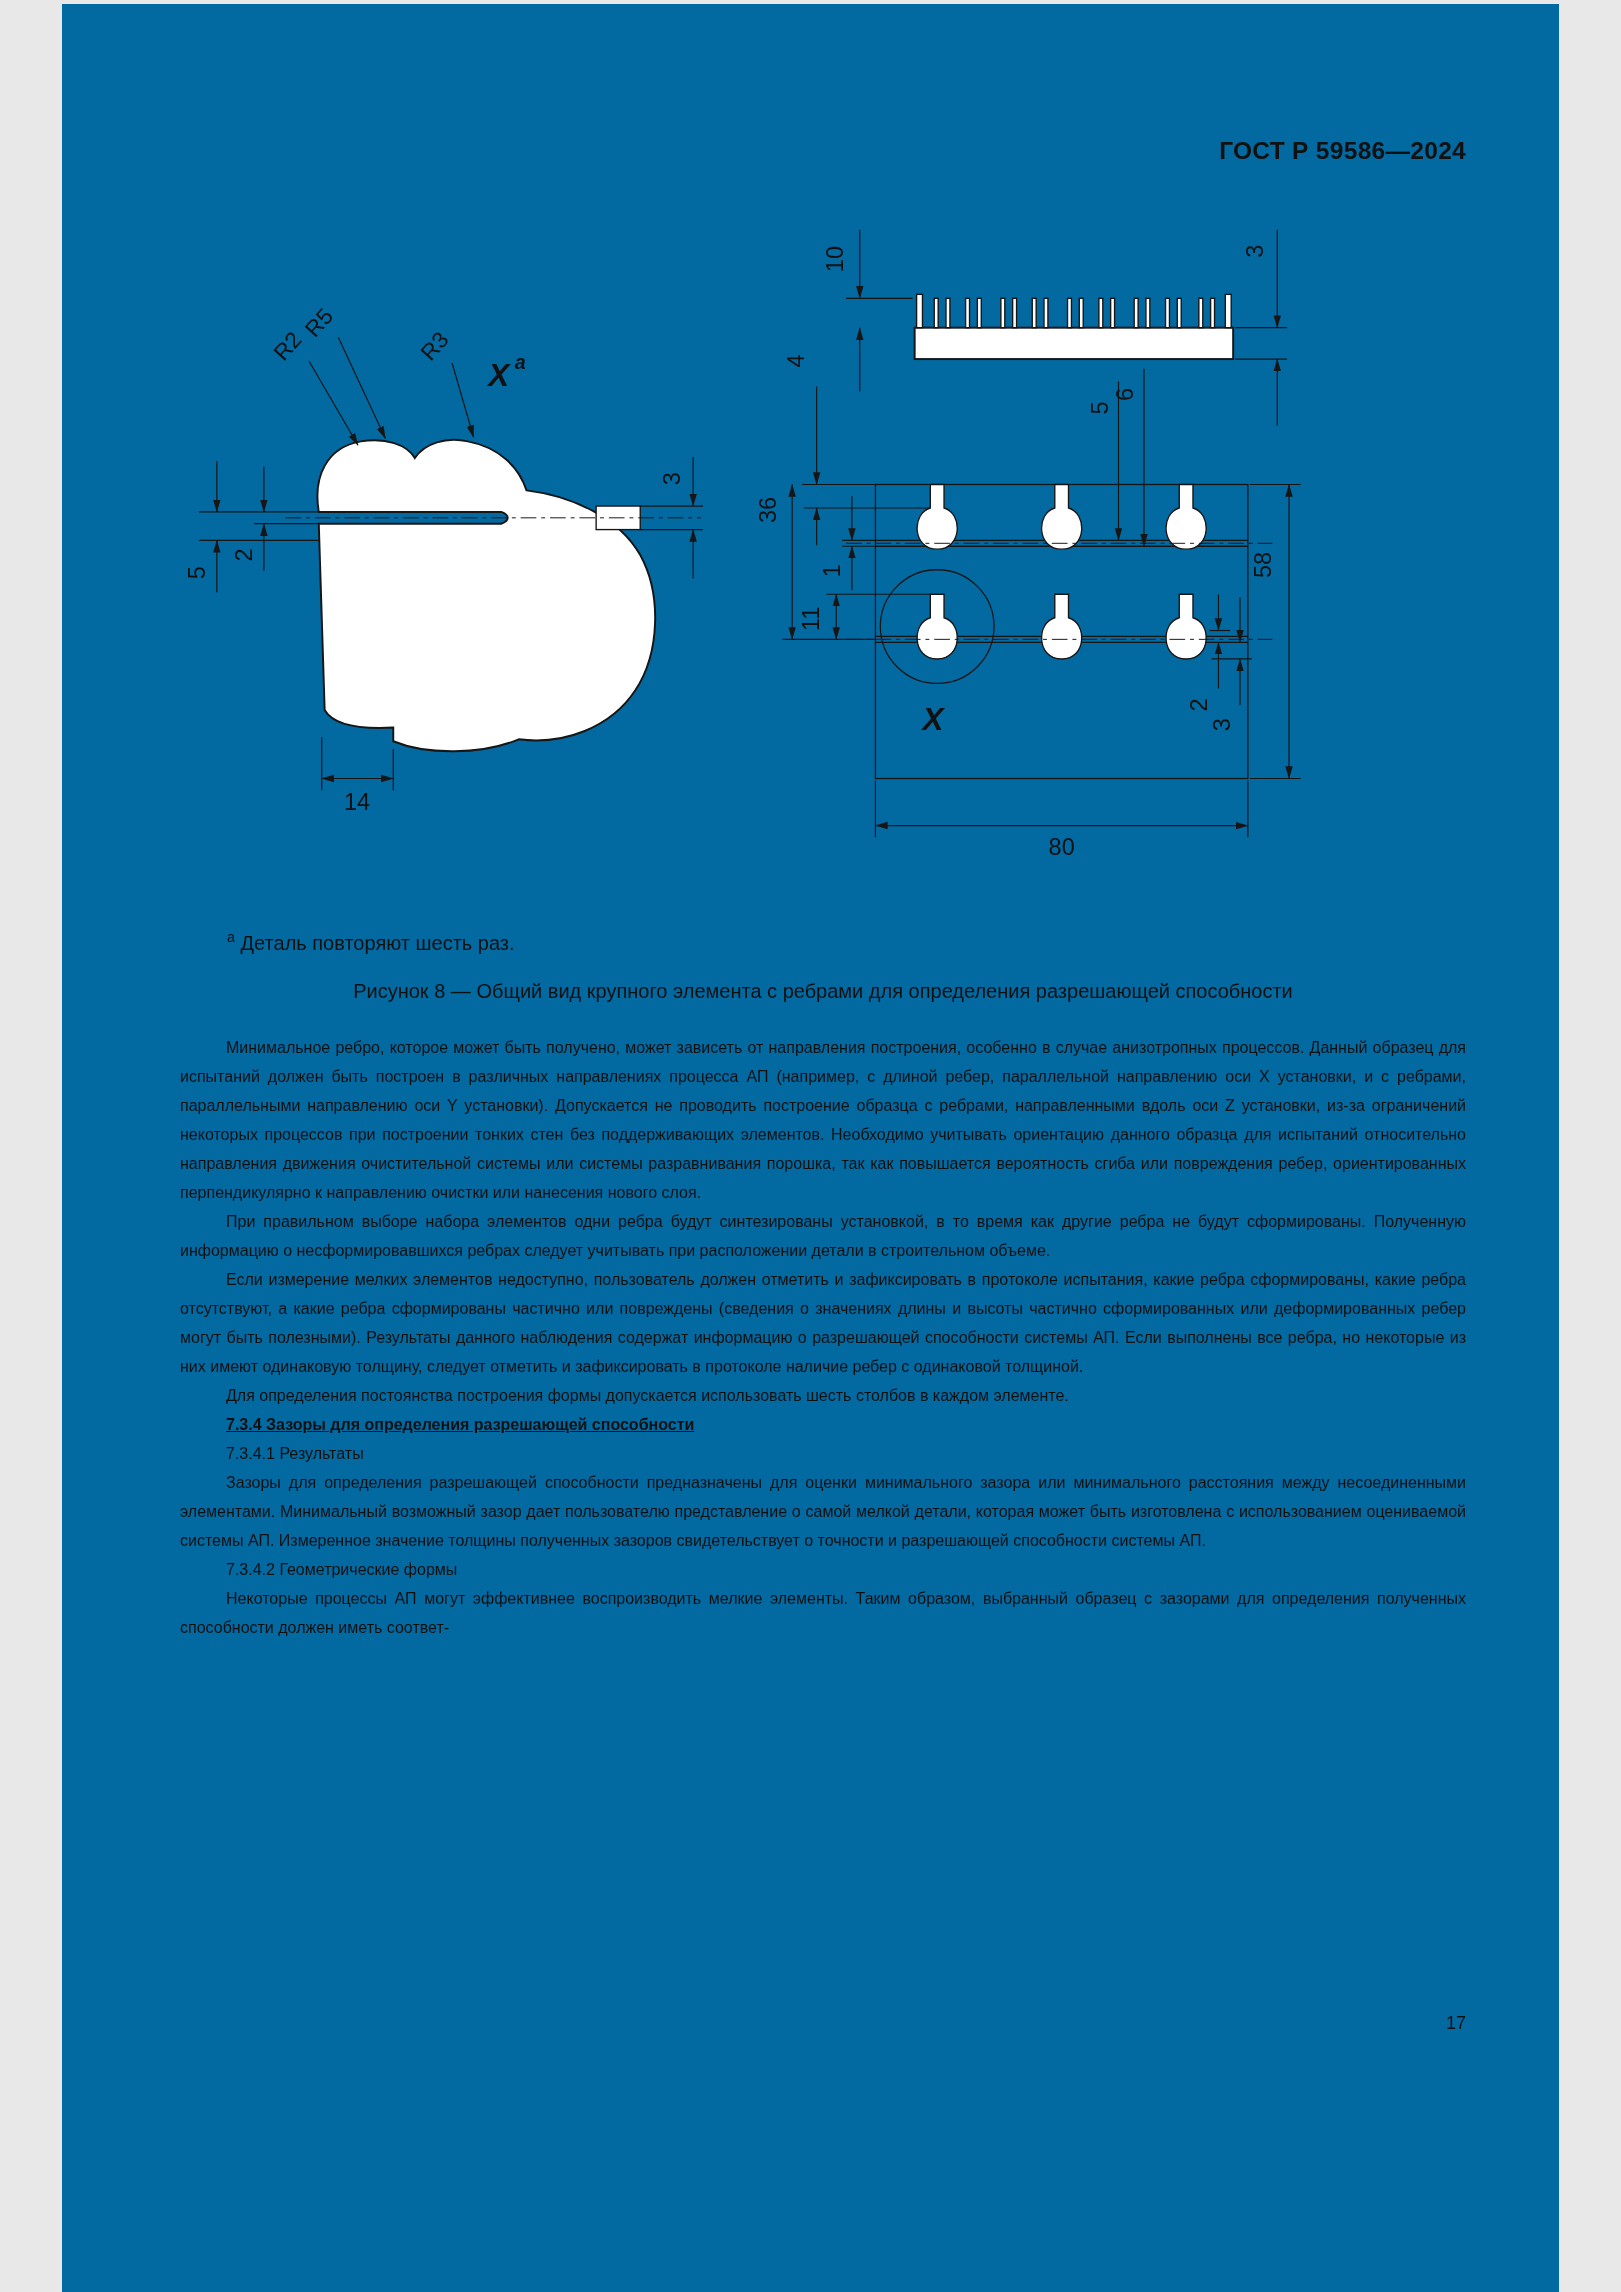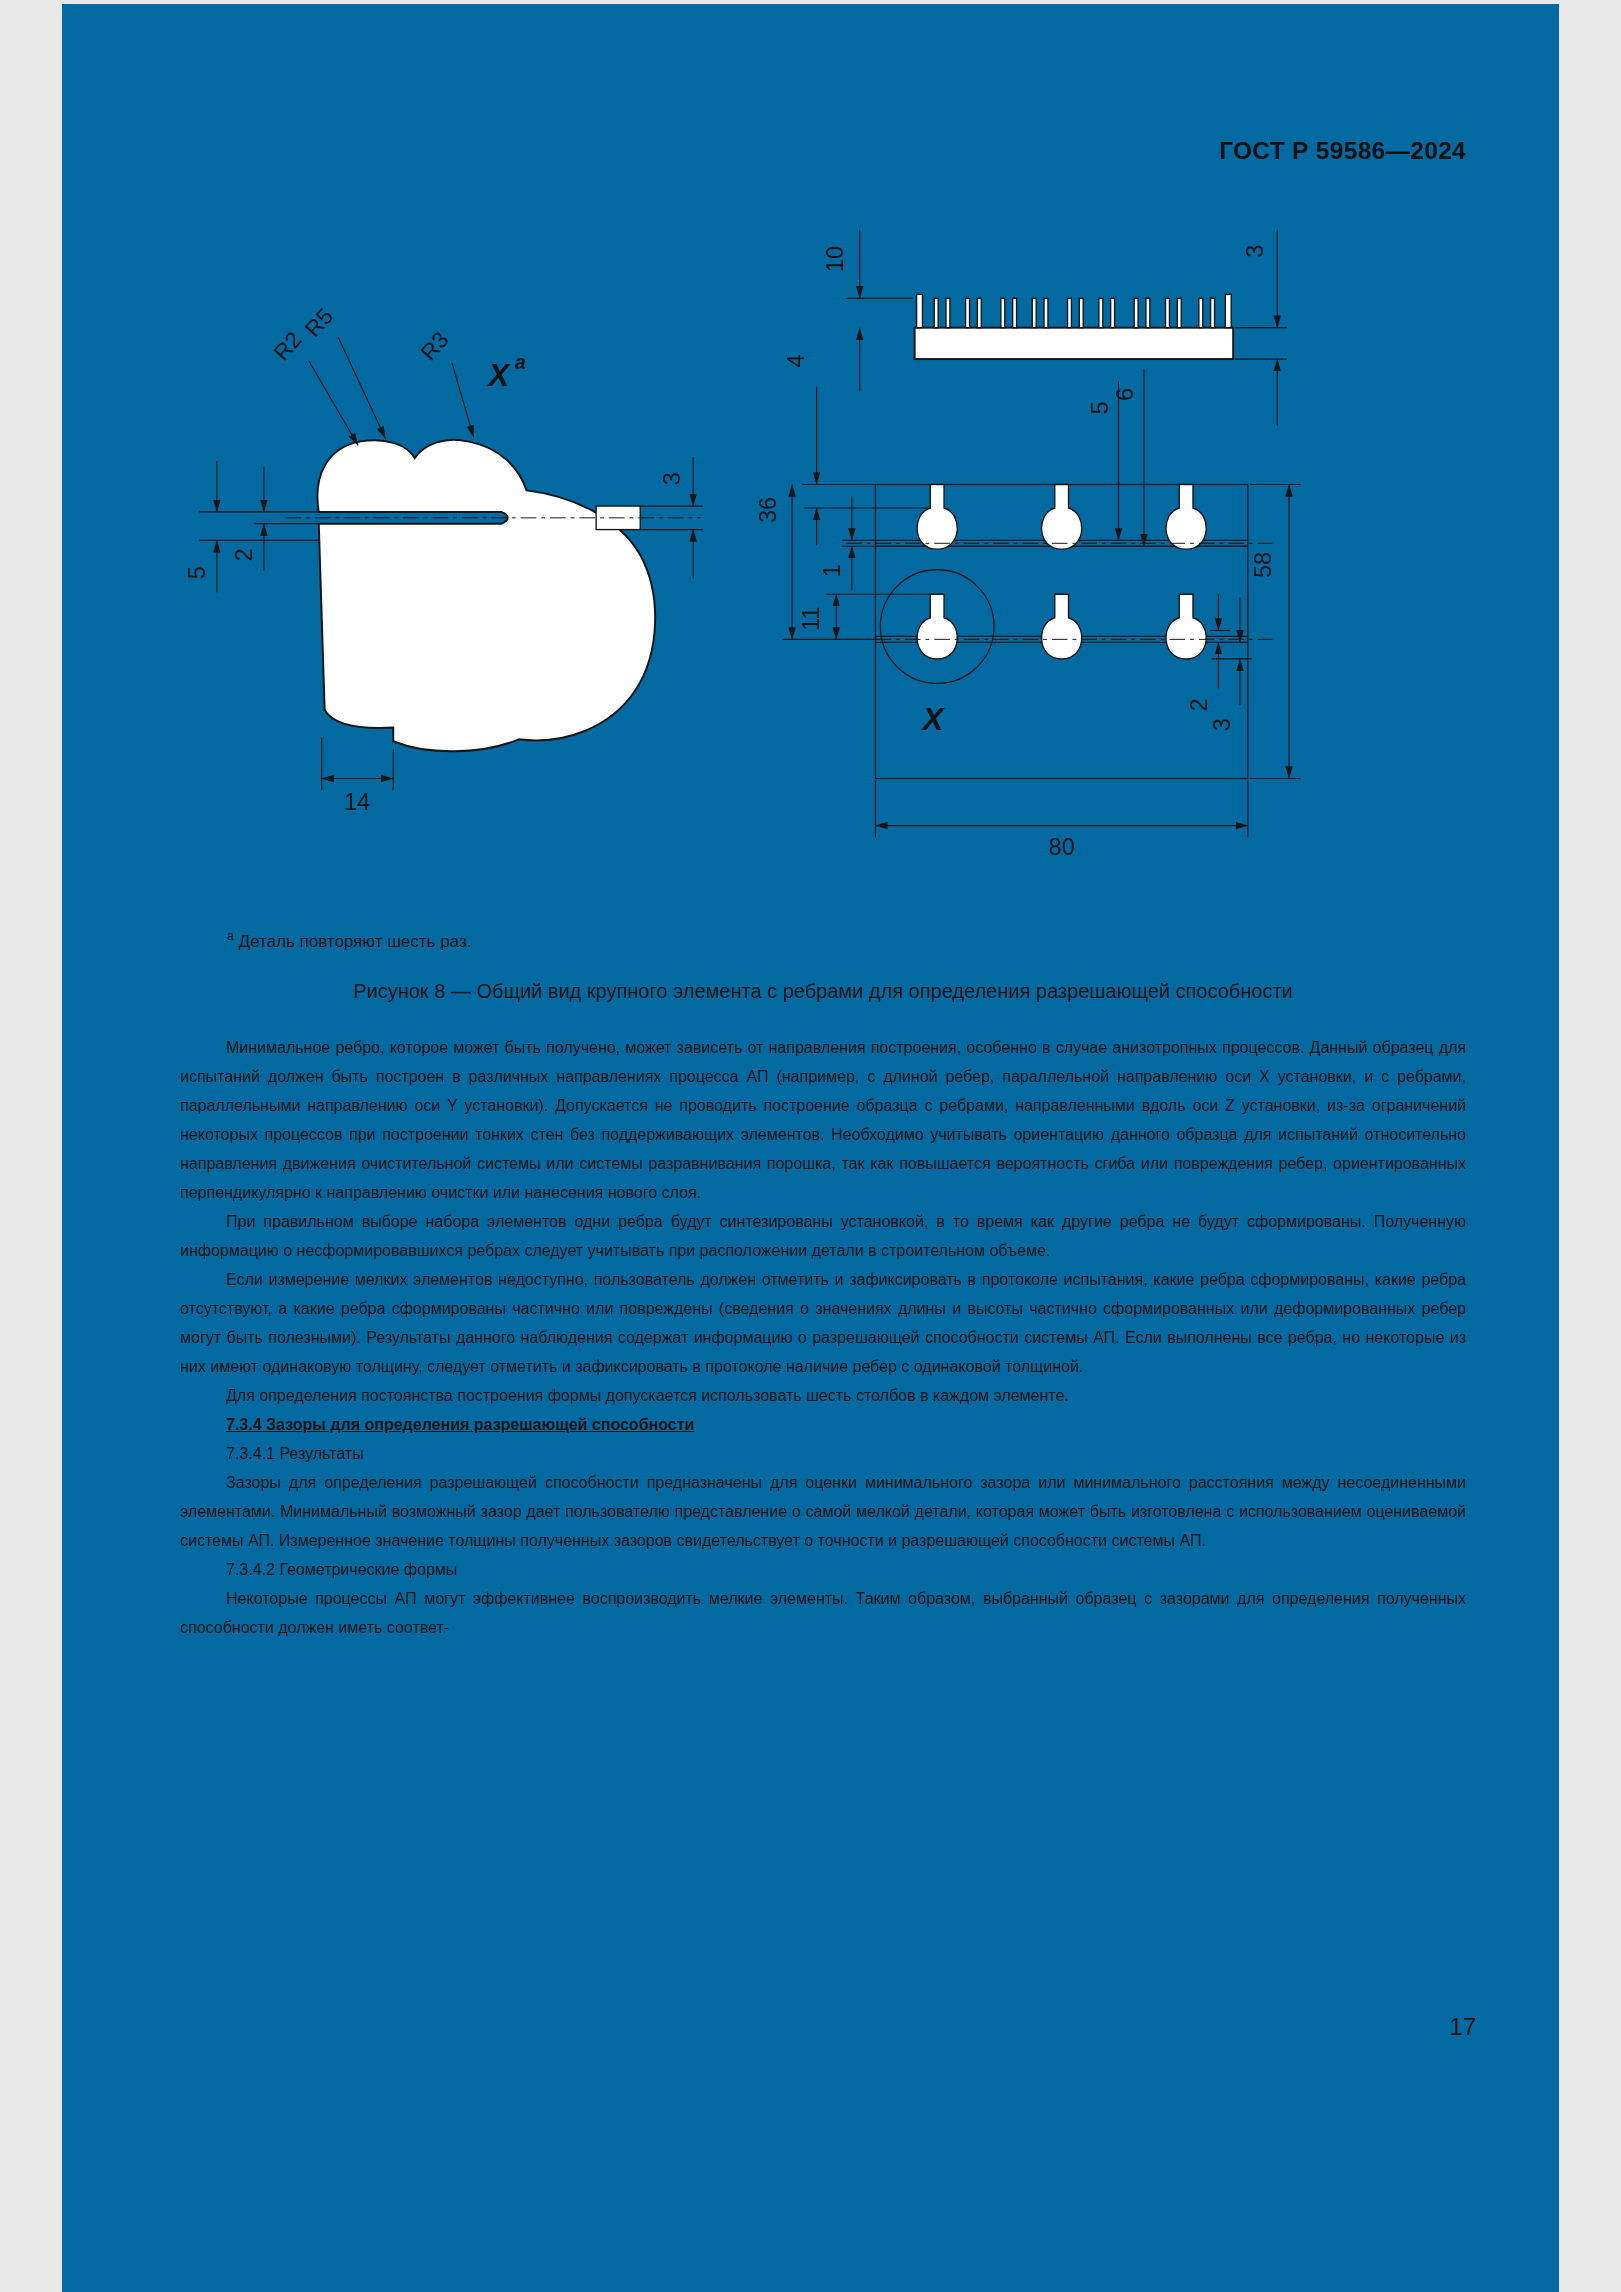--- a/index.html
+++ b/index.html
@@ -17,36 +17,36 @@
     text-align:right;font-weight:bold;font-size:24.5px;letter-spacing:0.3px;
   }
   .figure-wrap{position:absolute;top:196px;left:0;width:1621px;height:667px;}
   svg text{font-family:"Liberation Sans", sans-serif;fill:#111;}
   .dimtxt{font-size:24px;}
   .rtxt{font-size:23px;}
   .viewlabel{font-size:32px;font-weight:bold;font-style:italic;}
   .viewsup{font-size:20px;font-weight:bold;font-style:italic;}
   .footnote{
     position:absolute;top:925px;left:165px;width:1239px;
-    font-size:17px;
+    font-size:20px;
   }
   .footnote sup{font-size:0.72em;}
   .fig-caption{
     position:absolute;top:976px;left:118px;width:1286px;
     text-align:center;font-size:20px;
   }
   .body-text{
     position:absolute;top:1029px;left:118px;width:1286px;
     font-size:16px;line-height:29px;text-align:justify;
   }
   .body-text p{margin:0;text-indent:46px;}
   .body-text p.heading{font-weight:bold;text-decoration:underline;}
   .page-number{
-    position:absolute;top:2009px;left:128px;width:1286px;
-    text-align:right;font-size:24px;
+    position:absolute;top:2009px;left:118px;width:1286px;
+    text-align:right;font-size:18px;
   }
   
   .out{stroke:#161616;stroke-width:2;fill:#ffffff;}
   .thin{stroke:#161616;stroke-width:1.3;fill:none;}
   .dim{stroke:#161616;stroke-width:1.2;fill:none;}
   .cl{stroke:#161616;stroke-width:1;fill:none;stroke-dasharray:16 5 4 5;}
   .rib{stroke:#161616;stroke-width:1.4;fill:#ffffff;}
 </style>
 </head>
 <body>

